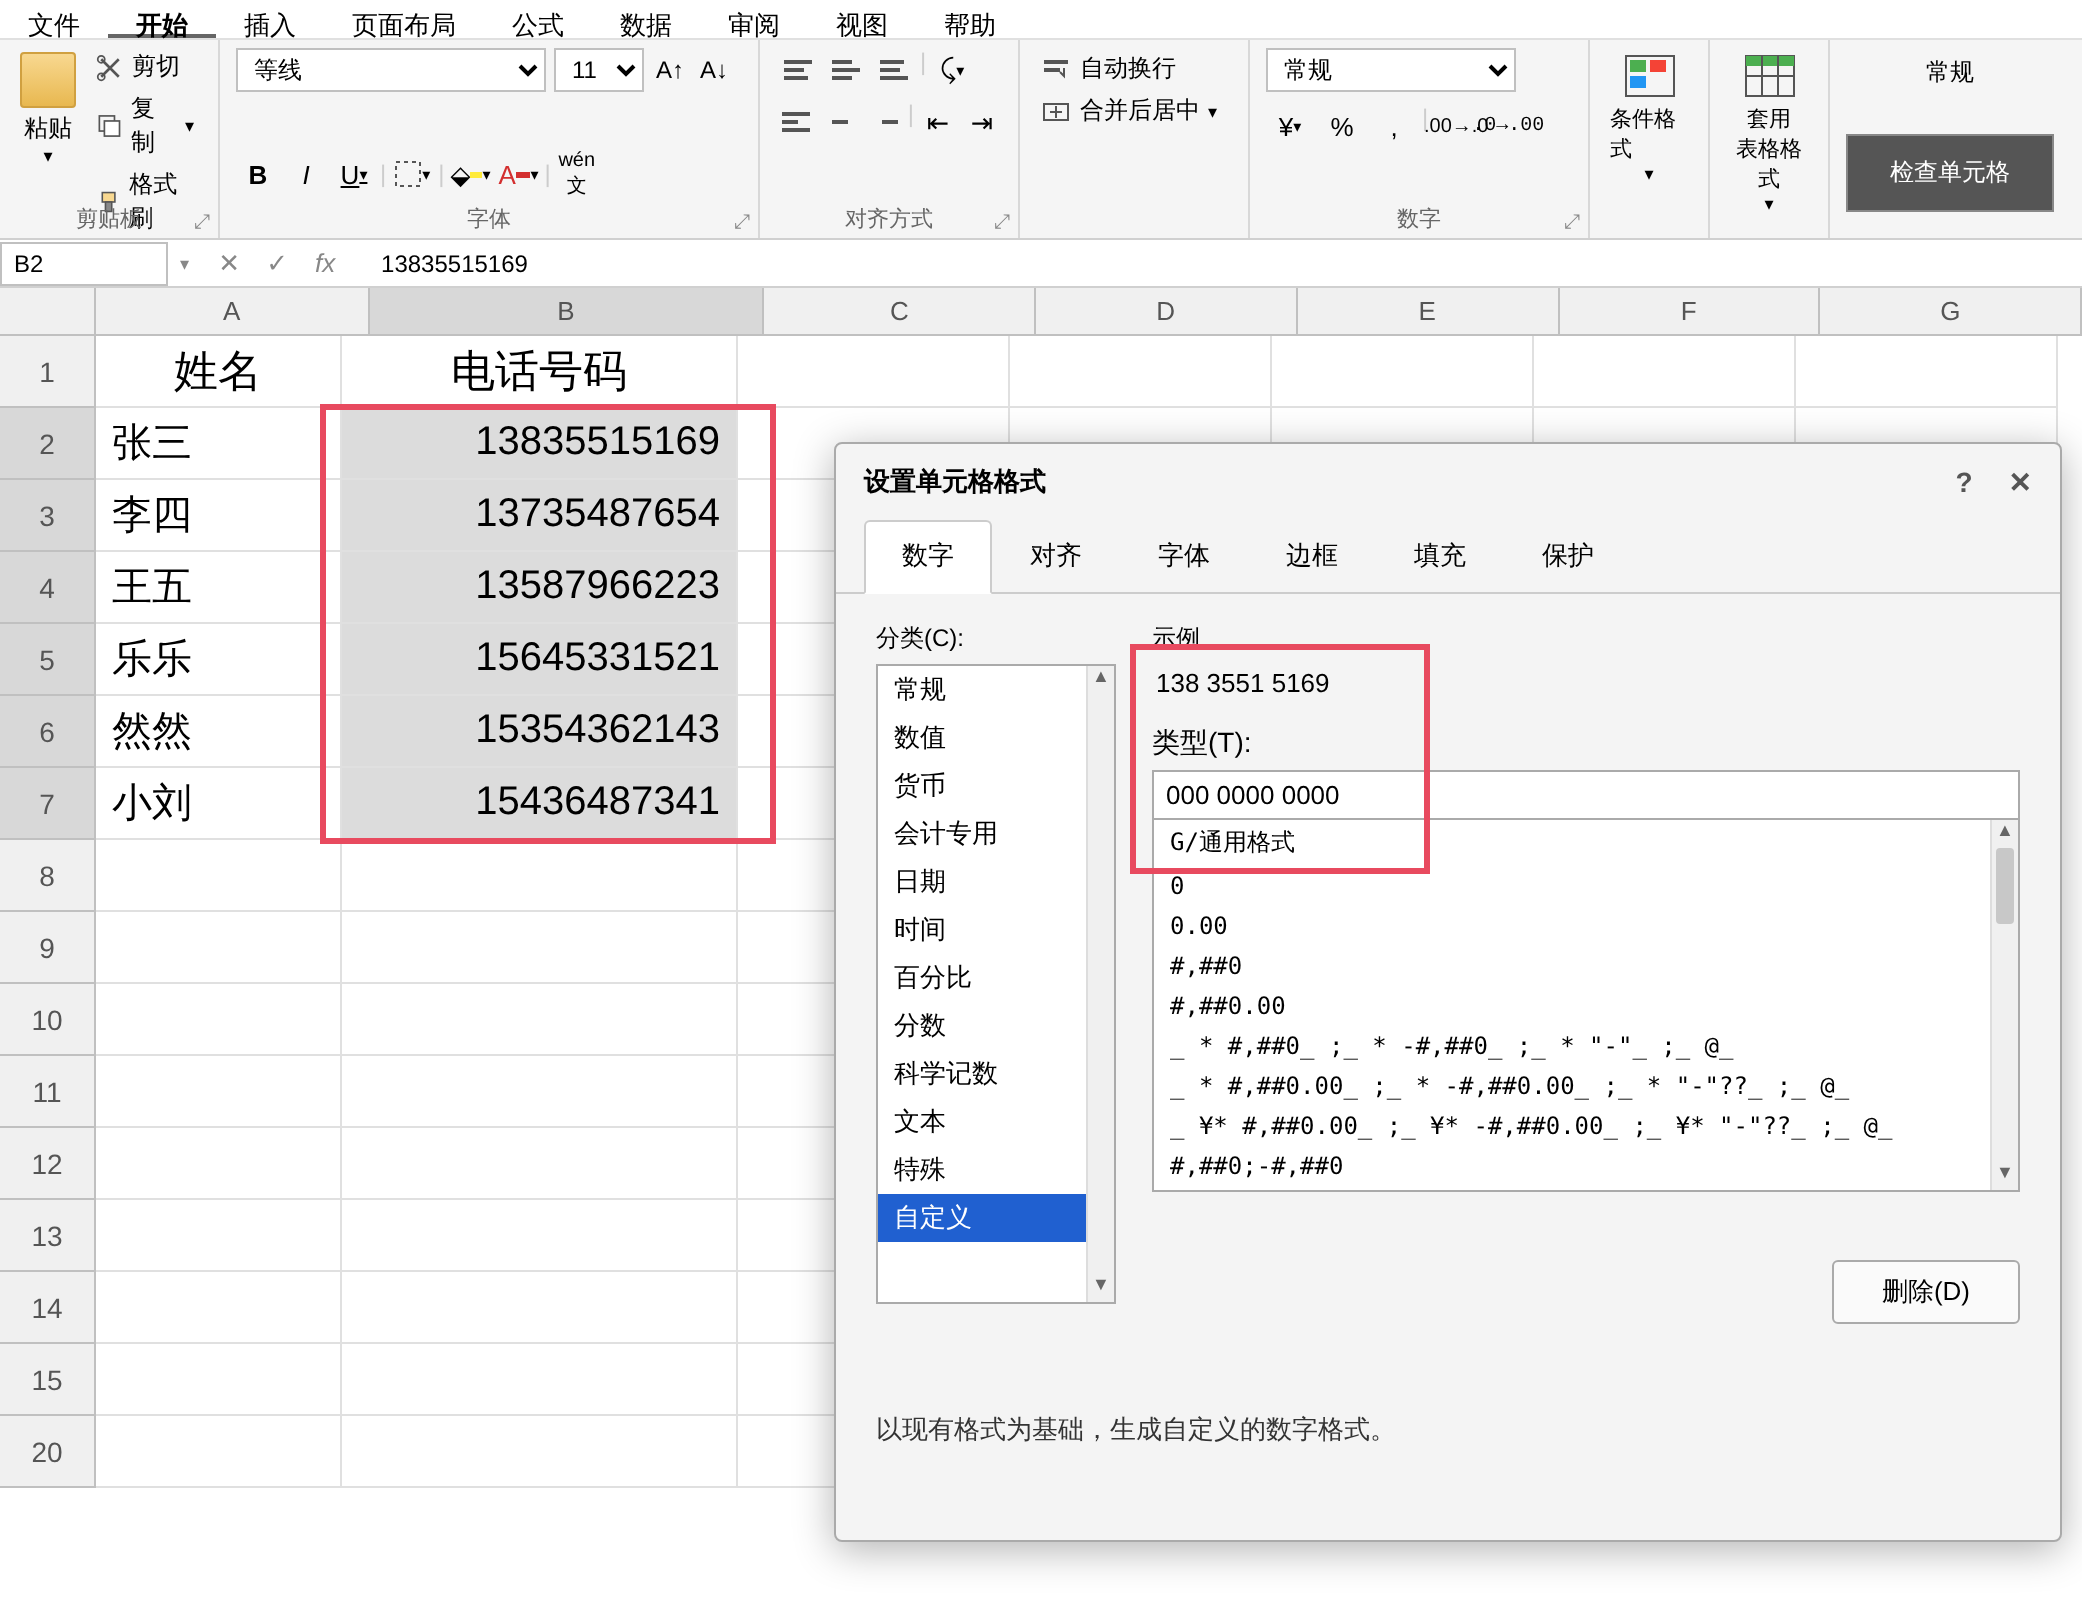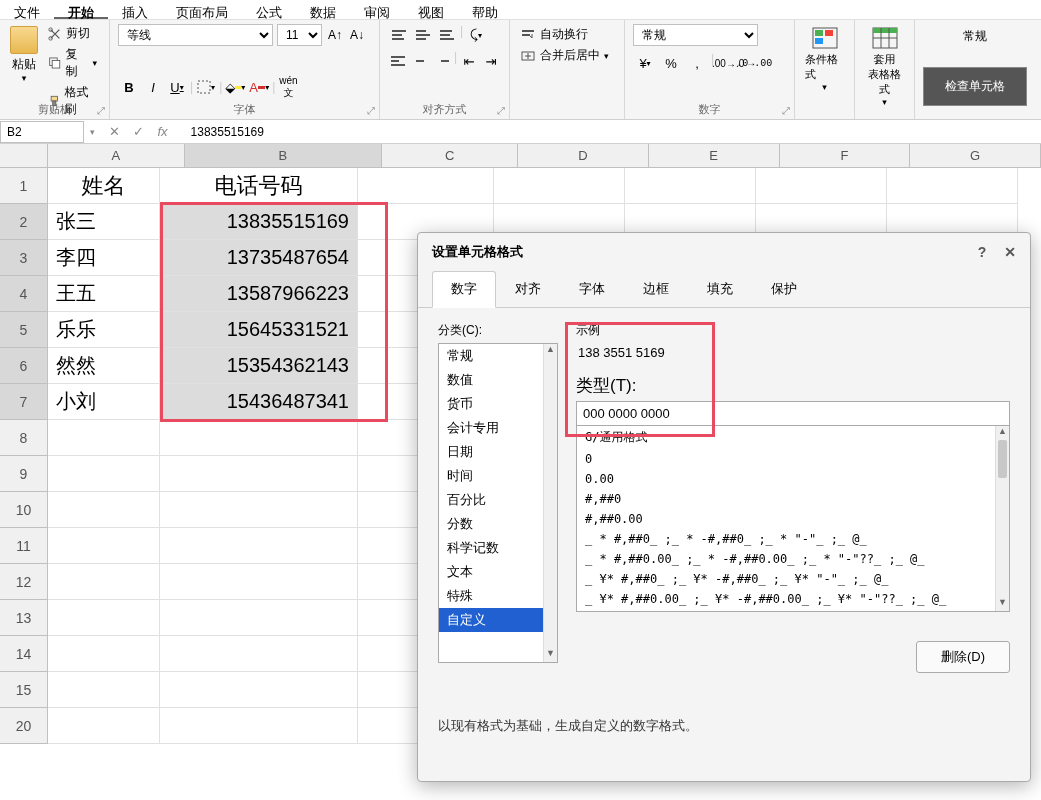--- a/index.html
+++ b/index.html
@@ -74,50 +74,50 @@
     
     .sheet-body { display: flex; }
     .row-headers { width: 48px; }
     .row-header { height: 36px; border-right: 1px solid #c0c0c0; border-bottom: 1px solid #c0c0c0; display: flex; align-items: center; justify-content: center; font-size: 14px; color: #555; background: #f0f0f0; }
     .row-header.sel { background: #d8d8d8; }
     
     .cells { flex: 1; }
     .row { display: flex; height: 36px; }
     .cell { border-right: 1px solid #e0e0e0; border-bottom: 1px solid #e0e0e0; padding: 4px 8px; display: flex; align-items: center; font-size: 20px; }
     .cell.header-cell { justify-content: center; font-size: 22px; }
-    .cell.colA { width: 112px; }
+    .cell.colA { width: 123px; }
     .cell.colB { width: 198px; justify-content: flex-end; }
     .cell.colB.sel { background: #dcdcdc; }
     .cell.colB.header-cell { justify-content: center; }
     .cell.colC { width: 136px; }
     .cell.colD, .cell.colE, .cell.colF, .cell.colG { width: 131px; }
     
     .selection-border { position: absolute; border: 3px solid #e84a5f; pointer-events: none; }
     
     
-    .dialog { position: absolute; left: 417px; top: 232px; width: 614px; height: 550px; background: #f4f4f4; border: 1px solid #aaa; border-radius: 4px; box-shadow: 0 4px 20px rgba(0,0,0,0.3); }
+    .dialog { position: absolute; left: 417px; top: 221px; width: 614px; height: 550px; background: #f4f4f4; border: 1px solid #aaa; border-radius: 4px; box-shadow: 0 4px 20px rgba(0,0,0,0.3); }
     .dialog-title { display: flex; justify-content: space-between; align-items: center; padding: 10px 14px; font-size: 13px; font-weight: bold; }
     .dialog-title-btns { display: flex; gap: 18px; }
     .dialog-close, .dialog-help { cursor: pointer; font-size: 14px; color: #555; }
     .dialog-tabs { display: flex; padding: 0 14px; border-bottom: 1px solid #ccc; }
     .dialog-tab { padding: 8px 18px; font-size: 13px; cursor: pointer; border: 1px solid transparent; }
     .dialog-tab.active { background: #fff; border: 1px solid #ccc; border-bottom: 1px solid #fff; margin-bottom: -1px; border-radius: 3px 3px 0 0; }
     .dialog-body { padding: 14px 20px; display: flex; gap: 18px; }
     .category-panel { width: 120px; }
     .category-label { font-size: 12px; margin-bottom: 4px; }
     .category-list { border: 1px solid #aaa; background: #fff; height: 320px; width: 120px; overflow: hidden; position: relative; }
     .category-item { padding: 3px 8px; font-size: 13px; cursor: pointer; }
     .category-item.selected { background: #2060d0; color: #fff; }
     .cat-scroll { position: absolute; right: 0; top: 0; bottom: 0; width: 14px; background: #f0f0f0; border-left: 1px solid #ddd; }
     .cat-scroll-arrow { height: 14px; text-align: center; font-size: 9px; color: #666; }
     
     .format-panel { flex: 1; position: relative; }
     .example-label { font-size: 12px; margin-bottom: 6px; }
     .example-value { font-size: 13px; margin-bottom: 14px; padding-left: 2px; }
-    .type-label { font-size: 17px; margin-bottom: 4px; }
+    .type-label { font-size: 14px; margin-bottom: 4px; }
     .type-input { width: 100%; border: 1px solid #aaa; padding: 4px 6px; font-size: 13px; background: #fff; margin-bottom: 0; }
     .type-list { border: 1px solid #aaa; border-top: none; background: #fff; height: 186px; overflow: hidden; position: relative; }
     .type-item { padding: 3px 8px; font-size: 12px; font-family: monospace; }
     .type-scroll { position: absolute; right: 0; top: 0; bottom: 0; width: 14px; background: #f0f0f0; border-left: 1px solid #ddd; }
     
     .red-box1 { position: absolute; border: 3px solid #e84a5f; pointer-events: none; left: 565px; top: 322px; width: 150px; height: 115px; }
     
     .delete-btn { position: absolute; right: 20px; top: 408px; padding: 6px 24px; border: 1px solid #aaa; background: #fafafa; font-size: 13px; border-radius: 3px; }
     .dialog-hint { position: absolute; left: 20px; bottom: 46px; font-size: 13px; color: #333; }
     
@@ -575,21 +575,20 @@
       <div class="type-label">类型(T):</div>
       <input class="type-input" value="000 0000 0000" style="">
       <div class="type-list">
         <div class="type-item">G/通用格式</div>
         <div class="type-item">0</div>
         <div class="type-item">0.00</div>
         <div class="type-item">#,##0</div>
         <div class="type-item">#,##0.00</div>
         <div class="type-item">_ * #,##0_ ;_ * -#,##0_ ;_ * "-"_ ;_ @_ </div>
         <div class="type-item">_ * #,##0.00_ ;_ * -#,##0.00_ ;_ * "-"??_ ;_ @_ </div>
-        <div class="type-item">_ ¥* #,##0_ ;_ ¥* -#,##0_ ;_ ¥* "-"_ ;_ @_ </div>
         <div class="type-item">_ ¥* #,##0.00_ ;_ ¥* -#,##0.00_ ;_ ¥* "-"??_ ;_ @_ </div>
         <div class="type-item">#,##0;-#,##0</div>
 
         <div class="type-scroll">
           <div class="cat-scroll-arrow">▲</div>
           <div style="position:absolute;top:14px;left:2px;right:2px;height:38px;background:#c8c8c8;border-radius:2px;"></div>
           <div class="cat-scroll-arrow" style="position:absolute;bottom:0;width:100%;">▼</div>
         </div>
       </div>
     </div>

